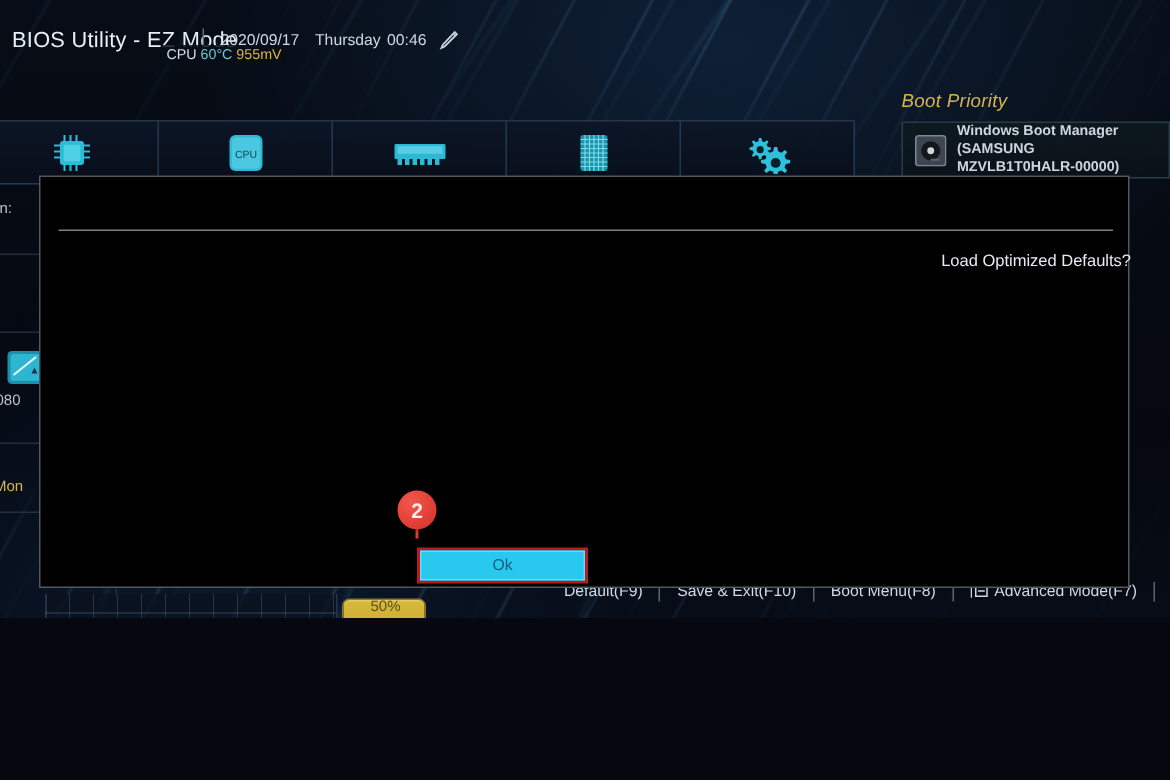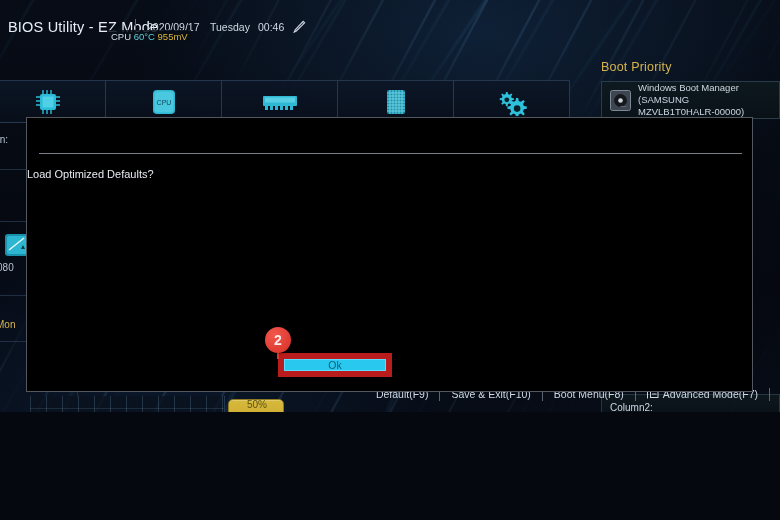--- a/index.html
+++ b/index.html
@@ -132,30 +132,30 @@
   }
   #gold-pct { position:absolute; left:0; top:-1px; width:56px; text-align:center; font-size:10px; color:#5c5212; }
   #gold-label { position:absolute; left:0; top:14px; width:56px; text-align:center; font-size:10.5px; color:#4e4510;padding-left:40px; }
   #gold-tick { position:absolute; left:228px; top:446px; width:56px; height:5px;
                border:1px solid #8d7a20; border-top:none; border-radius:0 0 4px 4px;
                background: linear-gradient(180deg,#b79a26,#9b8420); }
 
   
   #boot-title {
     position:absolute; left:601px; top:60px; font-size:12.5px;
-    color:#d6b44d; letter-spacing:0.2px;
+    color:#d6b44d; letter-spacing:0.2px;font-style:italic;
   }
   #boot-card {
     position:absolute; left:601px; top:81px; width:179px; height:38px;
     background: linear-gradient(180deg, rgba(14,26,30,0.85), rgba(10,18,24,0.85));
     border:1px solid rgba(70,100,120,0.5);
     display:flex; align-items:center;
   }
   #disk-icon { width:21px; height:21px; margin-left:8px; flex:0 0 auto; }
-  #boot-text { margin-left:7px; font-size:9.5px; color:#cdd6e0; line-height:12px; }
+  #boot-text { margin-left:7px; font-size:9.5px; color:#cdd6e0; line-height:12px;font-weight:bold; }
   #column2-card {
     position:absolute; left:601px; top:394px; width:179px; height:26px;
     background: linear-gradient(180deg, rgba(14,26,30,0.8), rgba(10,18,24,0.8));
     border:1px solid rgba(70,100,120,0.45);
     display:flex; align-items:center;
   }
   #column2-text { margin-left:8px; font-size:10px; color:#cdd6e0; }
 
   
   #footer {
@@ -178,29 +178,29 @@
   }
   #dialog-title {
     position:absolute; left:0; top:11px; width:727px; text-align:center;
     font-size:12.5px; color:#f0f3f7;
   }
   #dialog-sep {
     position:absolute; left:12px; top:35px; width:703px; height:1px;
     background:rgba(160,170,182,0.75);
   }
   #dialog-message {
-    position:absolute; left:0; top:50px; width:727px; text-align:left;
+    position:absolute; left:0; top:50px; width:727px; text-align:right;
     font-size:11px; color:#e7ebf1;
   }
 
   #btn-row { position:absolute; left:251px; top:235px; width:220px; height:24px; }
 
   #ok-wrap {
-    position:absolute; left:0; top:0; width:114px; height:24px;
-    border:6px solid #b91c1c;
+    position:absolute; left:0; top:12px; width:114px; height:24px;
+    border:2px solid #b91c1c;
     background:#f0a21c;
     padding:0;
   }
   #ok-button {
     width:100%; height:100%;
     background:#29c8ef;
     border:1px solid #5fdcff;
     display:flex; align-items:center; justify-content:center;
     font-size:10.5px; color:#0d5f78;
   }
@@ -232,21 +232,21 @@
 <div id="screen">
 
   <div class="streaks top"></div>
   <div class="streaks mid"></div>
   <div class="streaks bottom"></div>
 
   <div id="header">
     <div id="title-text">BIOS Utility - EZ Mode</div>
     <div id="title-divider"></div>
     <div id="header-date">2020/09/17</div>
-    <div id="header-day">Tuesday</div>
+    <div id="header-day">Thursday</div>
     <div id="header-time">00:46</div>
     <div id="edit-icon">
       <svg class="glyph" width="16" height="17" viewBox="0 0 16 17">
         <path d="M12.2 2.4 L13.6 3.8 L5.4 12.0 L3.3 13.0 L4.2 10.8 Z" fill="none" stroke="#c9d2dd" stroke-width="1.2"></path>
         <path d="M11.2 3.4 L12.6 4.8" stroke="#c9d2dd" stroke-width="1"></path>
       </svg>
     </div>
   </div>
 
   <div id="left-panel-frame">
@@ -356,23 +356,20 @@
         <circle cx="10.5" cy="10.5" r="2.3" fill="#cdd4dd"></circle>
         <path d="M10.5 16.5 L16.2 16.5" stroke="#5b6470" stroke-width="1.2"></path>
       </svg>
     </div>
     <div id="boot-text">
       <div>Windows Boot Manager (SAMSUNG</div>
       <div>MZVLB1T0HALR-00000)</div>
     </div>
   </div>
 
-  <div id="column2-card">
-    <div id="column2-text">Column2:</div>
-  </div>
 
   <div id="footer">
     <div class="foot-item">
       <span>Default(F9)</span>
     </div>
     <div class="foot-sep"></div>
     <div class="foot-item">
       <span>Save &amp; Exit(F10)</span>
     </div>
     <div class="foot-sep"></div>

